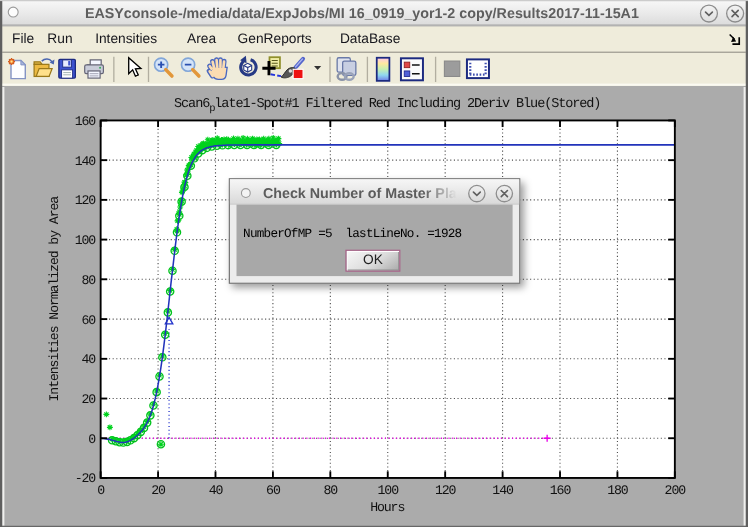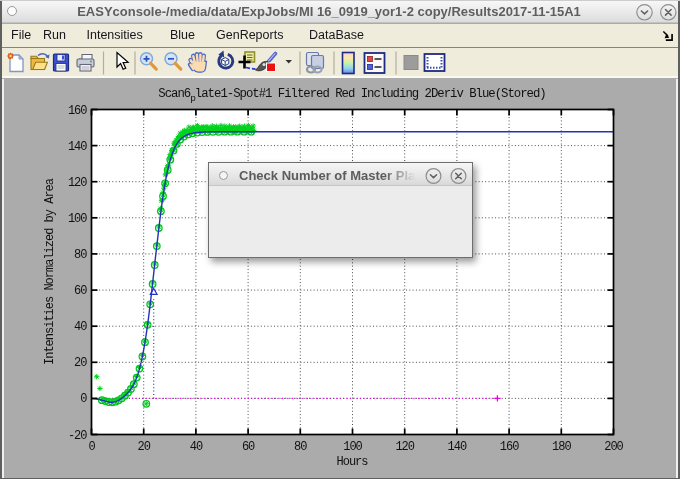--- a/index.html
+++ b/index.html
@@ -52,21 +52,21 @@
         <circle cx="17.5" cy="11.3" r="7.7" fill="none" stroke="#8e8e8e" stroke-width="1.2"></circle>
         <path d="M14.4,10.0l3.1,2.9l3.1,-2.9" stroke="#606060" stroke-width="1.5" fill="none" stroke-linecap="round"></path>
         <circle cx="41.3" cy="11.3" r="7.7" fill="none" stroke="#8e8e8e" stroke-width="1.2"></circle>
         <path d="M38.5,8.5l5.6,5.6M38.5,14.100000000000001l5.6,-5.6" stroke="#606060" stroke-width="1.5" fill="none" stroke-linecap="round"></path>
       </svg>
   </div>
   <div id="menubar">
     <span style="left:9px">File</span>
     <span style="left:41px">Run</span>
     <span style="left:84.5px">Intensities</span>
-    <span style="left:168px">Blue</span>
+    <span style="left:168px">Area</span>
     <span style="left:214px">GenReports</span>
     <span style="left:307px">DataBase</span>
   </div>
   <svg width="11" height="10" viewBox="0 0 13 12" xmlns="http://www.w3.org/2000/svg" style="position:absolute;left:662px;top:31px">
       <path d="M12,3.5v7.5h-7.5" fill="none" stroke="#000" stroke-width="2"></path>
       <path d="M1.5,0.5l5.5,5.5" stroke="#000" stroke-width="1.6"></path>
       <path d="M8.6,8.2l-5.6,0.4l2.4,-5.8z" fill="#000" stroke="none"></path>
     </svg>
   <div id="toolbar"></div>
   <svg width="680" height="32" viewBox="0 48 680 32" xmlns="http://www.w3.org/2000/svg" style="position:absolute;left:0;top:48px">
@@ -512,14 +512,18 @@
     <div id="dlgtitle">
       <div class="mbtn"></div>
       <div class="txt">Check Number of Master Plate</div>
       <svg width="70" height="23" viewBox="0 0 70 23" xmlns="http://www.w3.org/2000/svg" style="position:absolute;left:205px;top:1px">
           <circle cx="19.5" cy="12" r="7.4" fill="none" stroke="#8e8e8e" stroke-width="1.2"></circle>
           <path d="M16.4,10.7l3.1,2.9l3.1,-2.9" stroke="#606060" stroke-width="1.5" fill="none" stroke-linecap="round"></path>
           <circle cx="44.5" cy="12" r="7.4" fill="none" stroke="#8e8e8e" stroke-width="1.2"></circle>
           <path d="M41.7,9.2l5.6,5.6M41.7,14.8l5.6,-5.6" stroke="#606060" stroke-width="1.5" fill="none" stroke-linecap="round"></path>
         </svg>
     </div>
+    <div id="dlgbody">
+      <div class="msg">NumberOfMP =5  lastLineNo. =1928</div>
+      <div id="okbtn">OK</div>
+    </div>
   </div>
 </div>
 
 </body></html>

